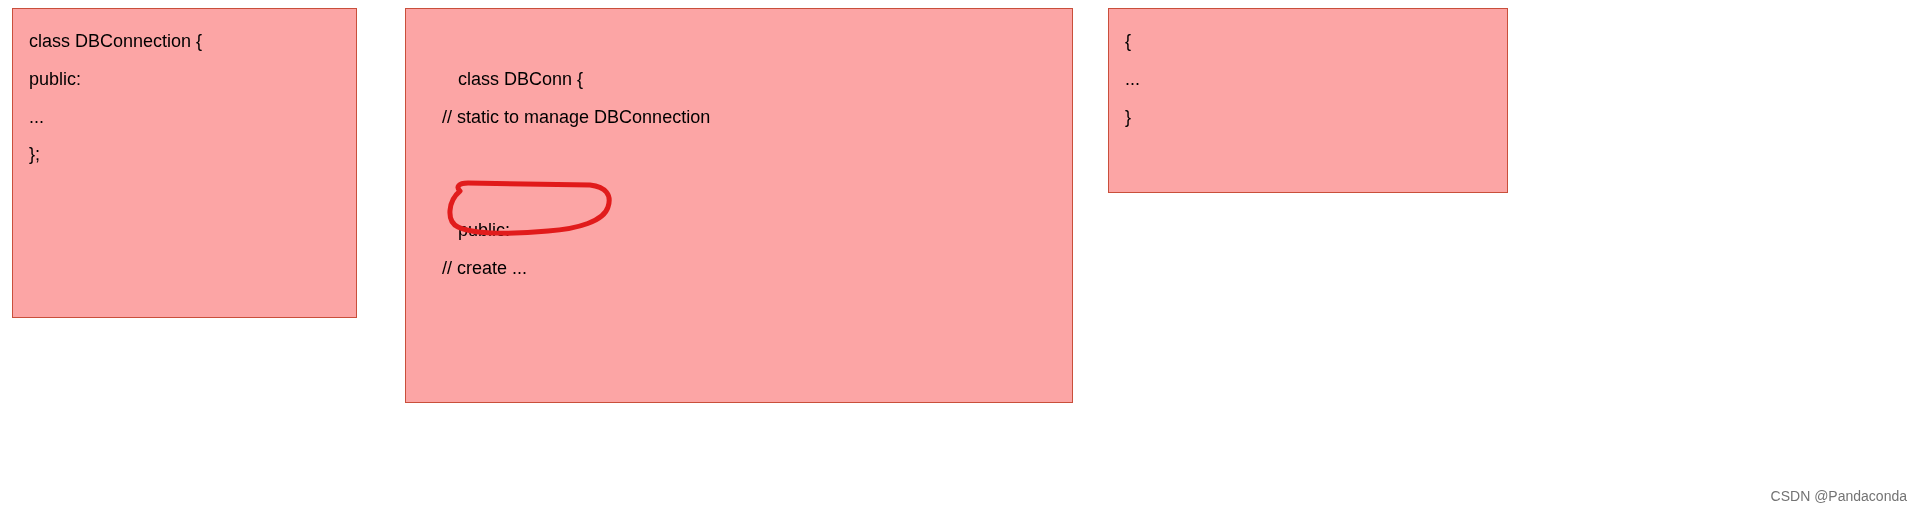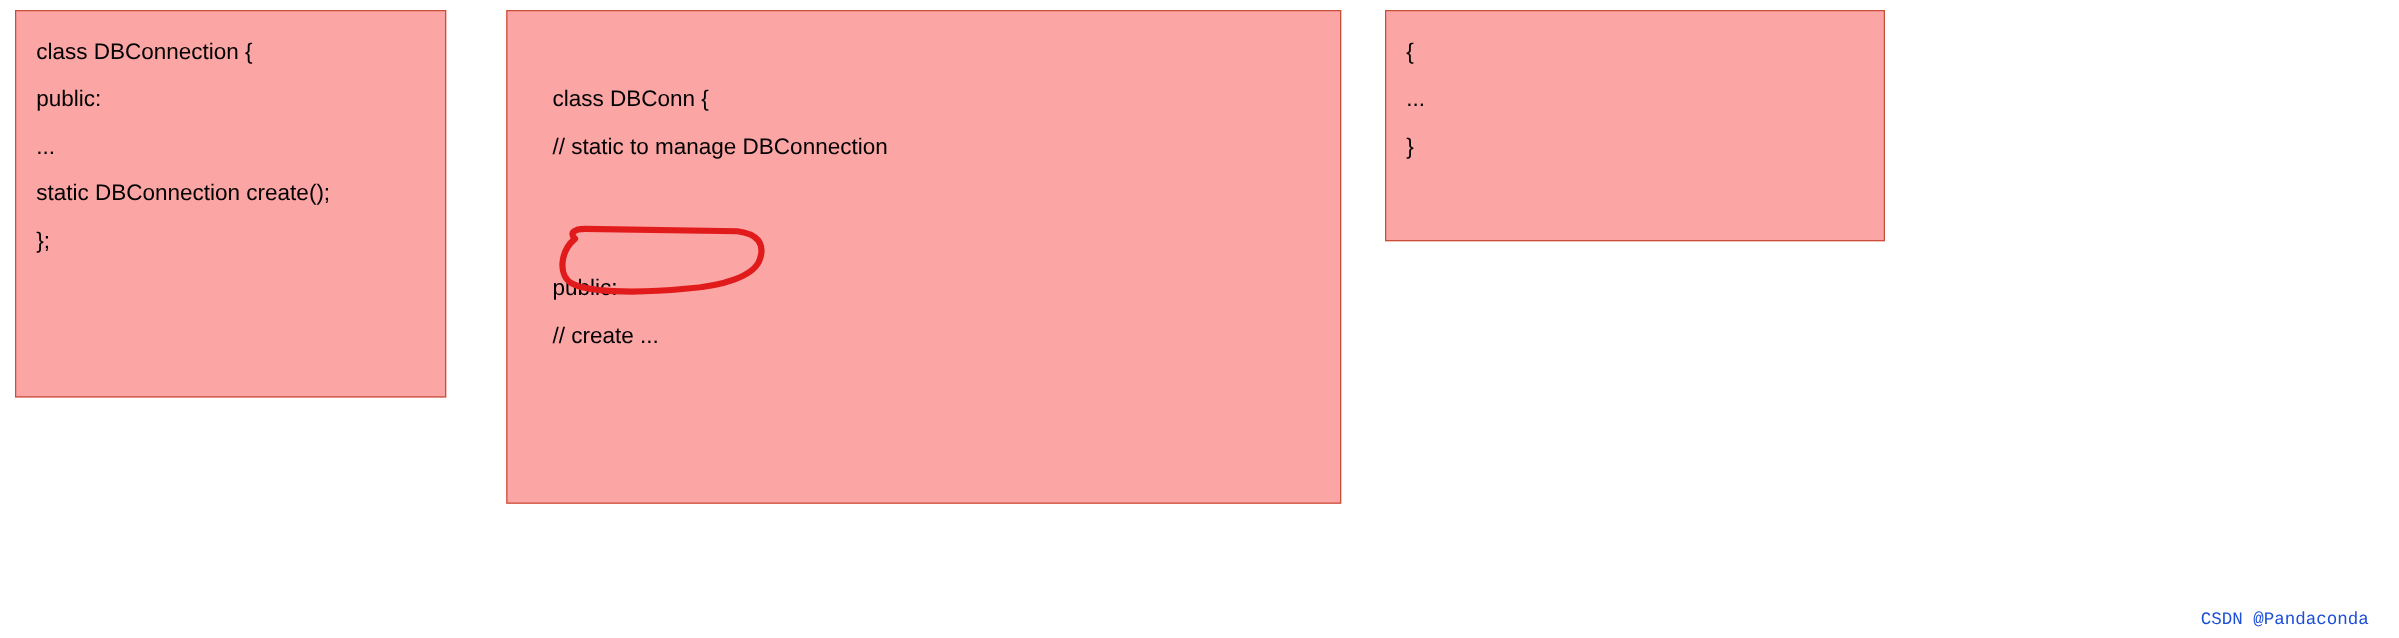--- a/index.html
+++ b/index.html
@@ -16,43 +16,42 @@
       position: absolute;
       background-color: #fca5a5;
       border: 1.5px solid #c94f3b;
       padding: 14px 14px 14px 16px;
       line-height: 2.1;
     }
     .box1 { left: 12px;   top: 8px;  width: 345px; height: 310px; }
     .box2 { left: 405px;  top: 8px;  width: 668px; height: 395px; }
     .box3 { left: 1108px; top: 8px;  width: 400px; height: 185px; }
     .line { white-space: pre; }
-    .col-left  { display: inline-block; width: 210px; vertical-align: top; }
+    .col-left  { display: inline-block; width: 210px; vertical-align: top; margin-left: 16px; }
     .col-right { display: inline-block; vertical-align: top; }
     .annotation {
       position: absolute;
       pointer-events: none;
     }
     .watermark {
       position: absolute;
-      right: 24px;
+      right: 12px;
       bottom: 6px;
       font-size: 14px;
-      color: #1d4ed8;
-      font-family: Liberation Mono, monospace;
+      color: #737373;
+      font-family: Liberation Sans, sans-serif;
     }
   </style>
 </head>
 <body>
 
 <div class="box box1">
   <div class="line">class DBConnection {</div>
   <div class="line">public:</div>
   <div class="line">...</div>
-  <div class="line">static DBConnection create();</div>
   <div class="line"></div>
   <div class="line">};</div>
 </div>
 
 <div class="box box2">
   <div class="line">
     <span class="col-left">class DBConn {</span>
     <span class="col-right">// static to manage DBConnection</span>
   </div>
   <div class="line">

